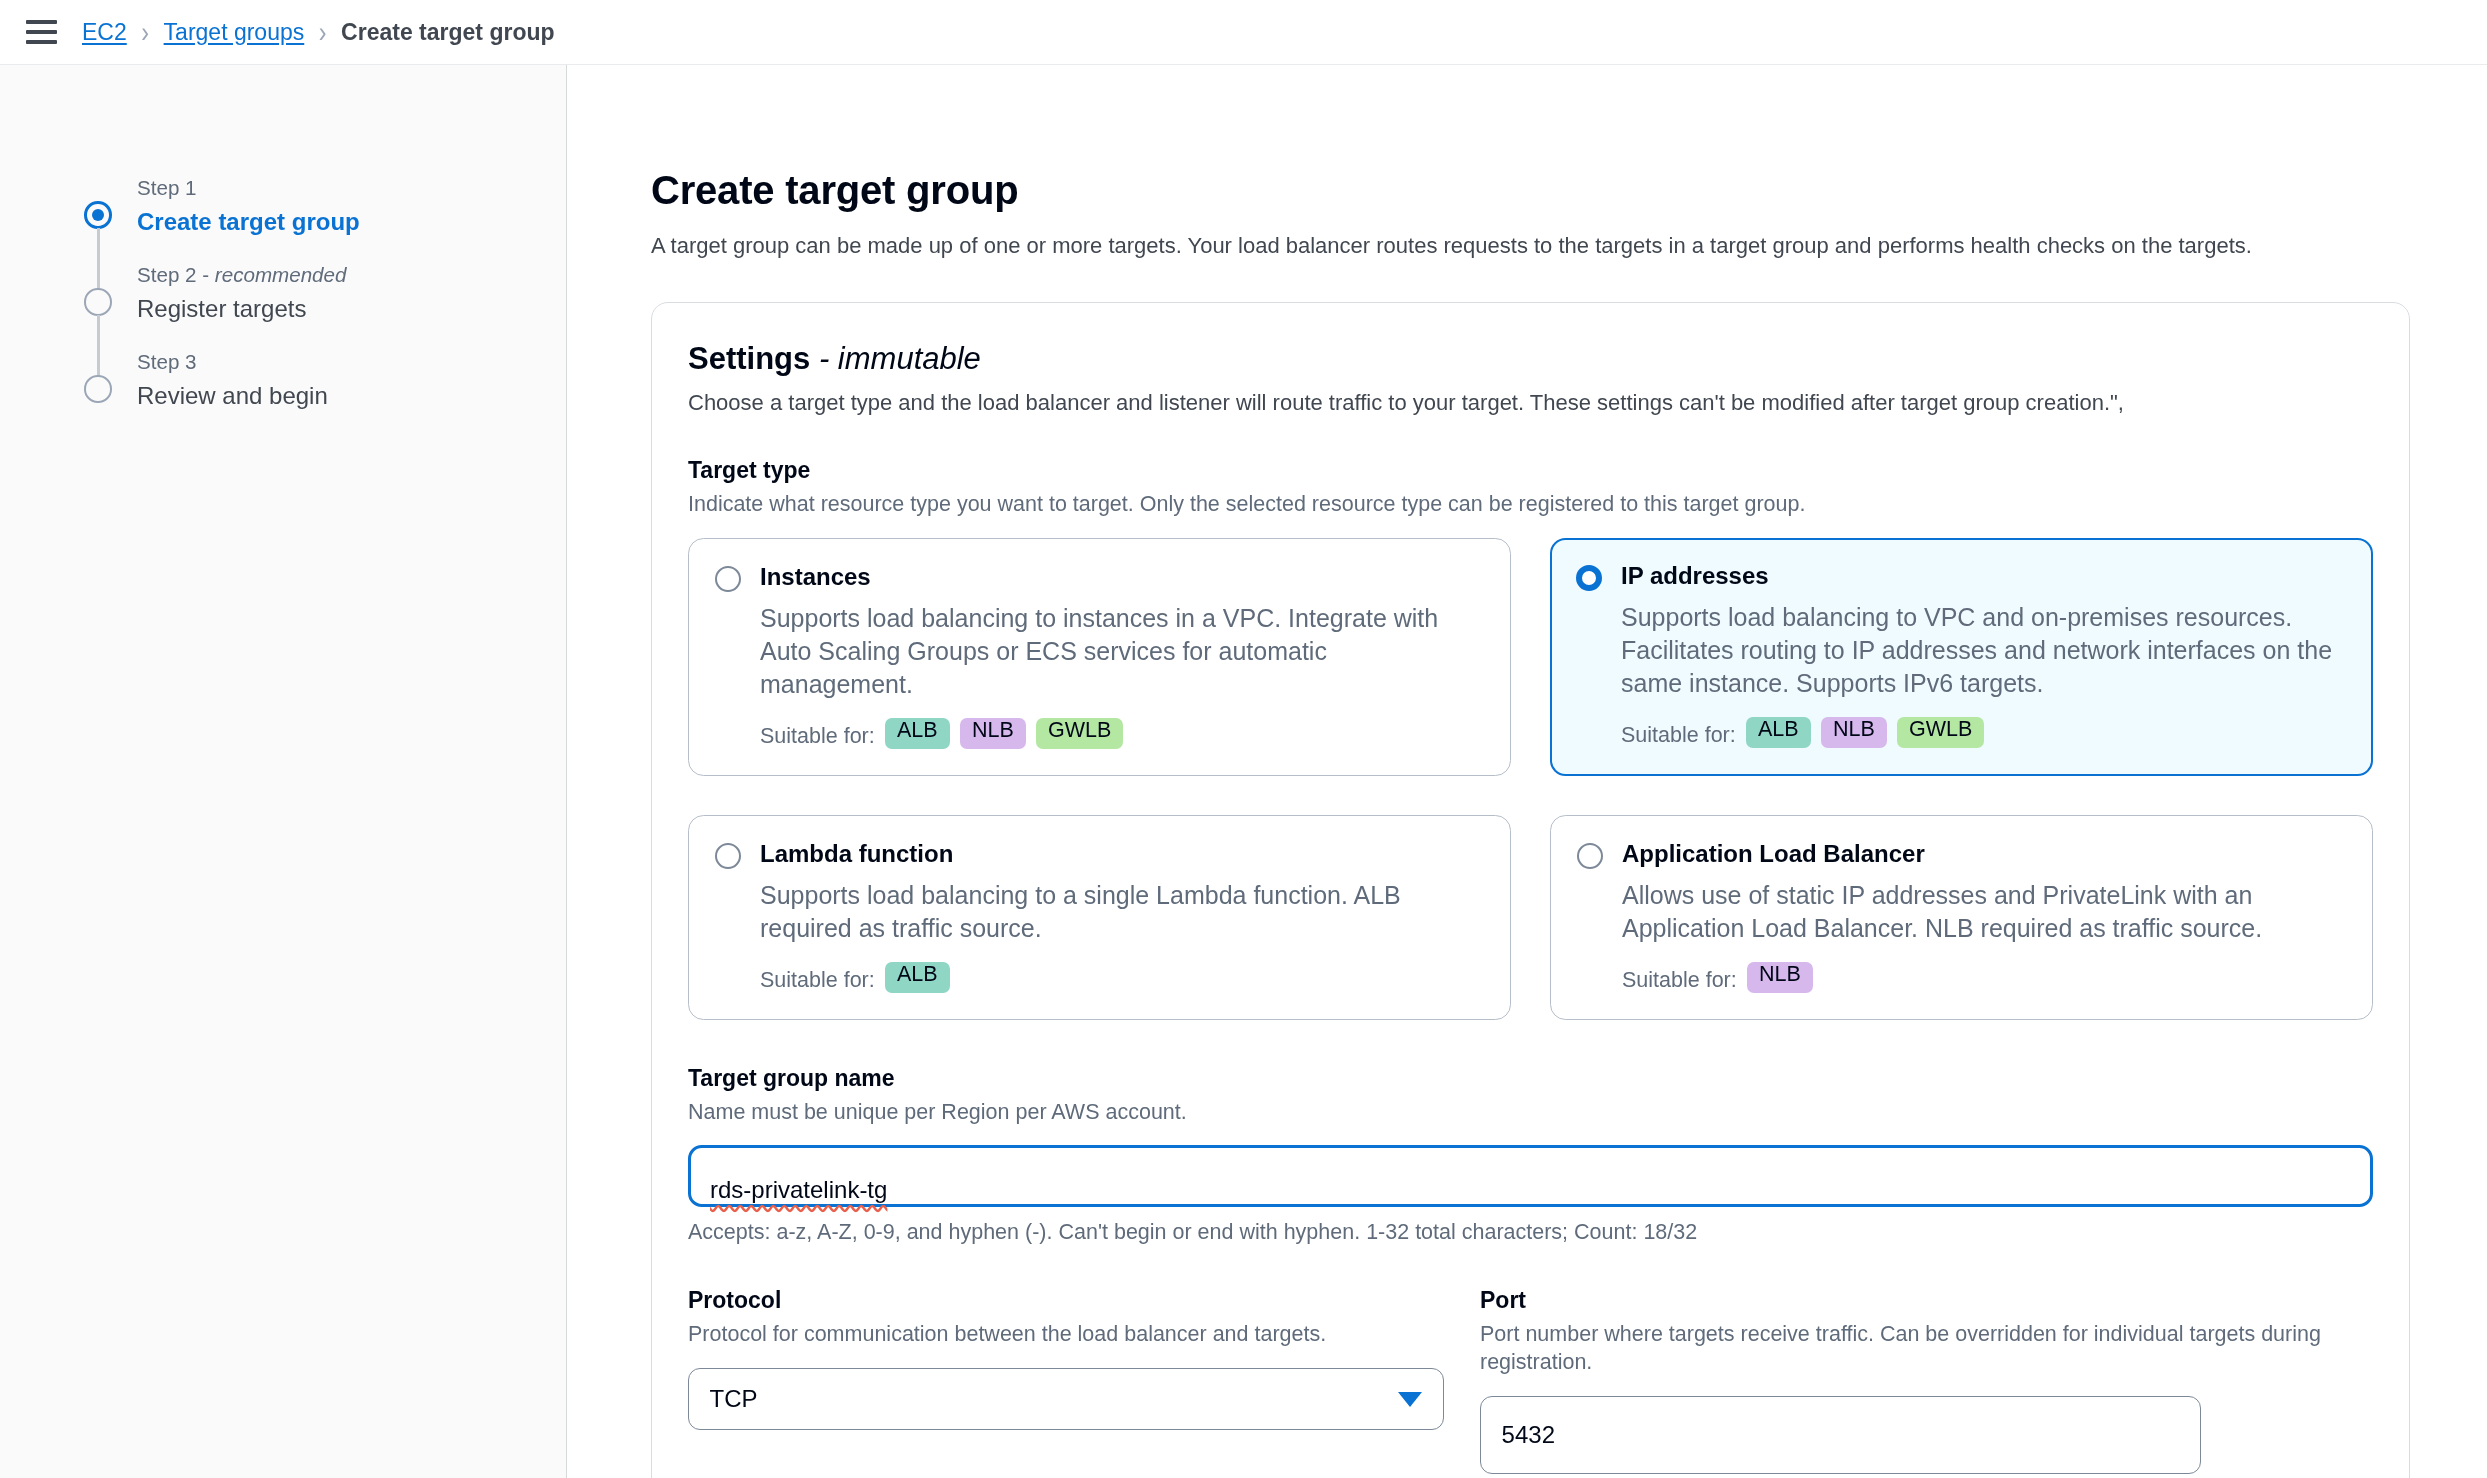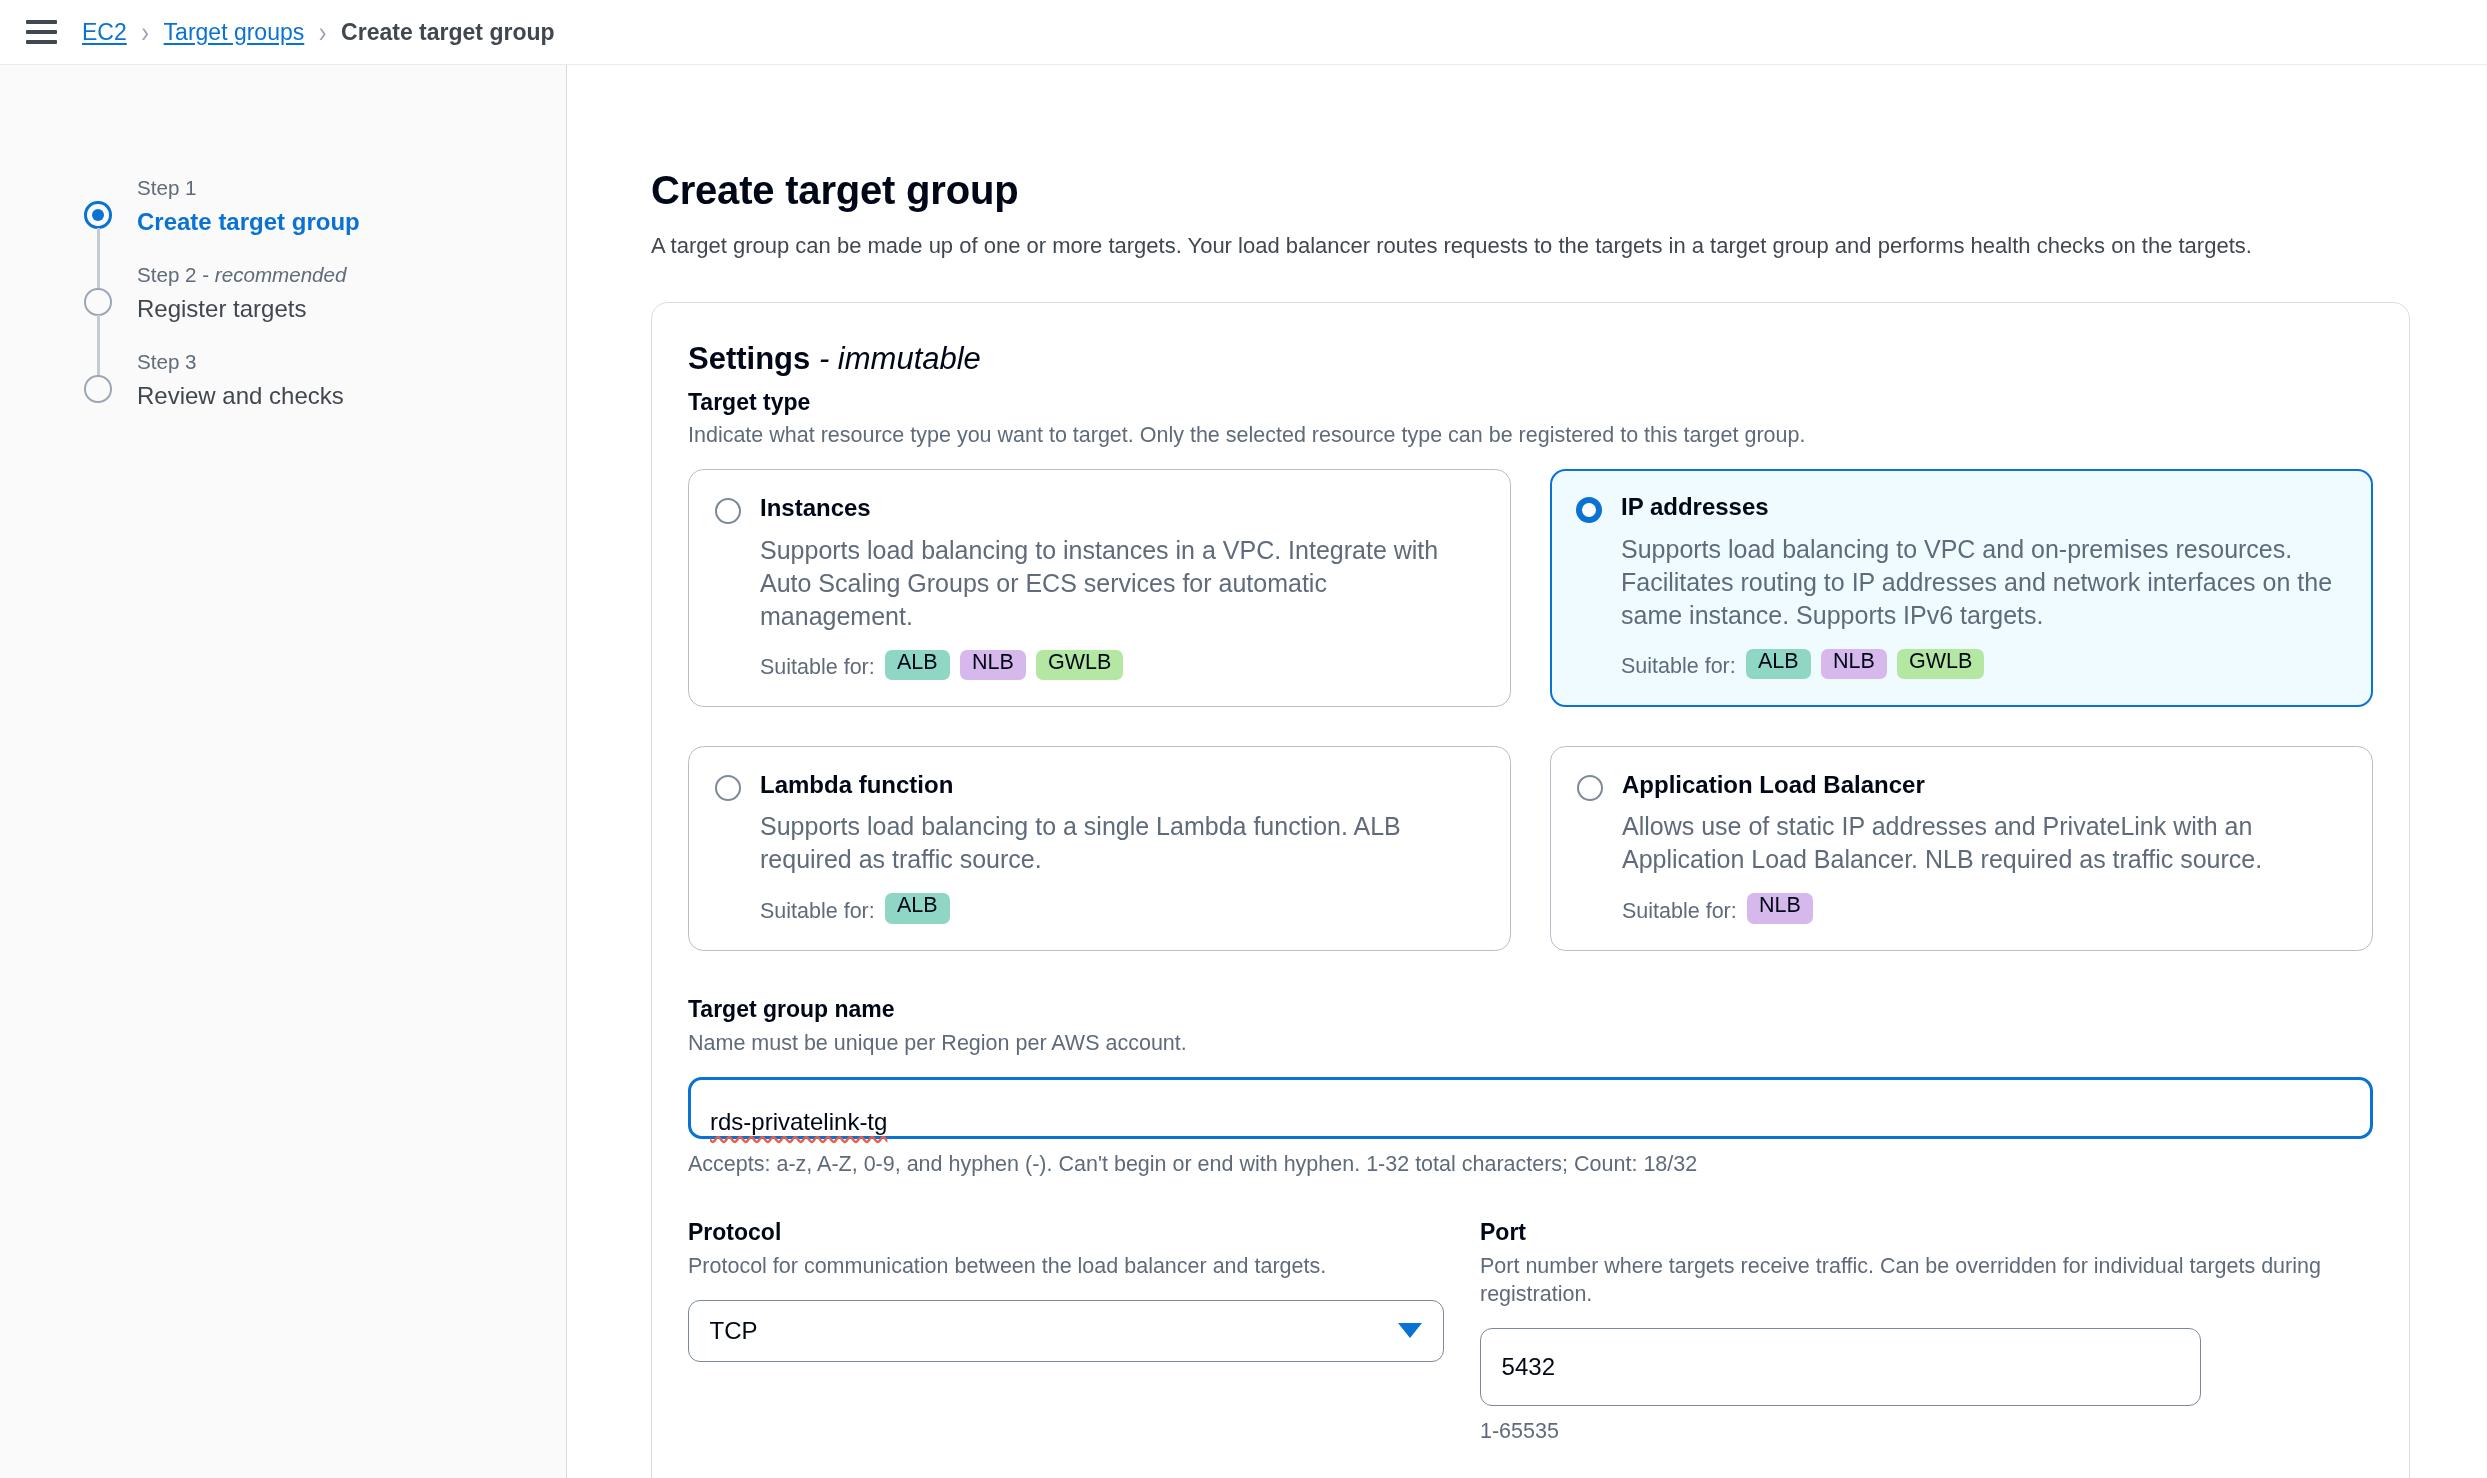--- a/index.html
+++ b/index.html
@@ -269,37 +269,38 @@
           <span>Step 2 - </span><span class="rec">recommended</span>
         </div>
         <div class="step-title">Register targets</div>
       </div>
 
       <div class="step">
         <div class="step-marker"></div>
         <div class="step-label">
           <span>Step 3</span><span class="rec"></span>
         </div>
-        <div class="step-title">Review and checks</div>
+        <div class="step-title">Review and begin</div>
       </div>
 
     </div>
   </aside>
 
   <main class="main">
 
     <h1 class="page-title">Create target group</h1>
     <p class="page-desc">A target group can be made up of one or more targets. Your load balancer routes requests to the targets in a target group and performs health checks on the targets.</p>
 
     <section class="panel">
 
       <div class="panel-title">
         <span>Settings</span>
         <span class="sub">- immutable</span>
       </div>
+      <p class="panel-desc">Choose a target type and the load balancer and listener will route traffic to your target. These settings can't be modified after target group creation.",</p>
 
       <div class="field-label">Target type</div>
       <div class="field-desc">Indicate what resource type you want to target. Only the selected resource type can be registered to this target group.</div>
 
       <div class="card-grid">
 
         <div class="tt-card">
           <div class="tt-head">
             <div class="radio"></div>
             <div class="tt-body">

